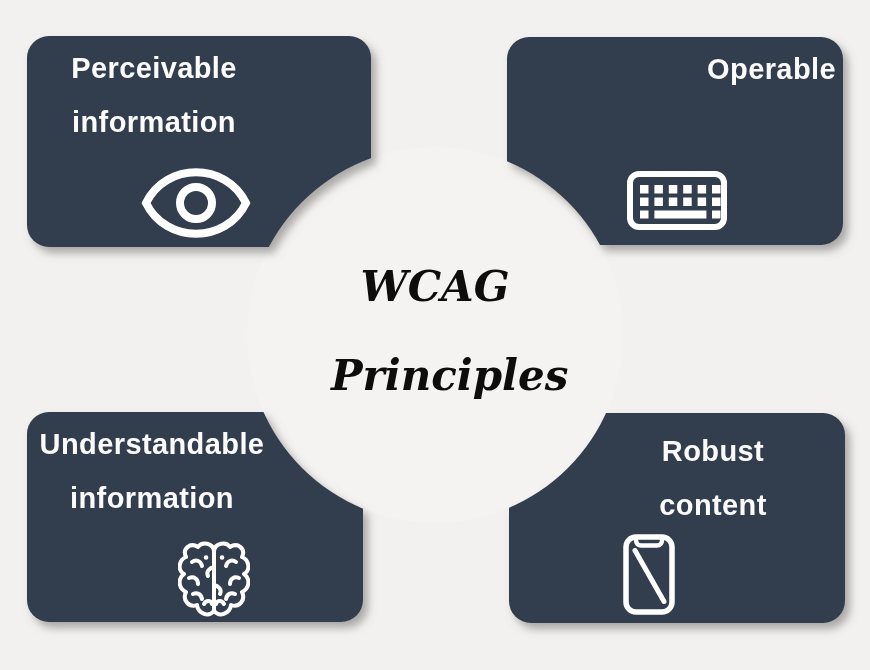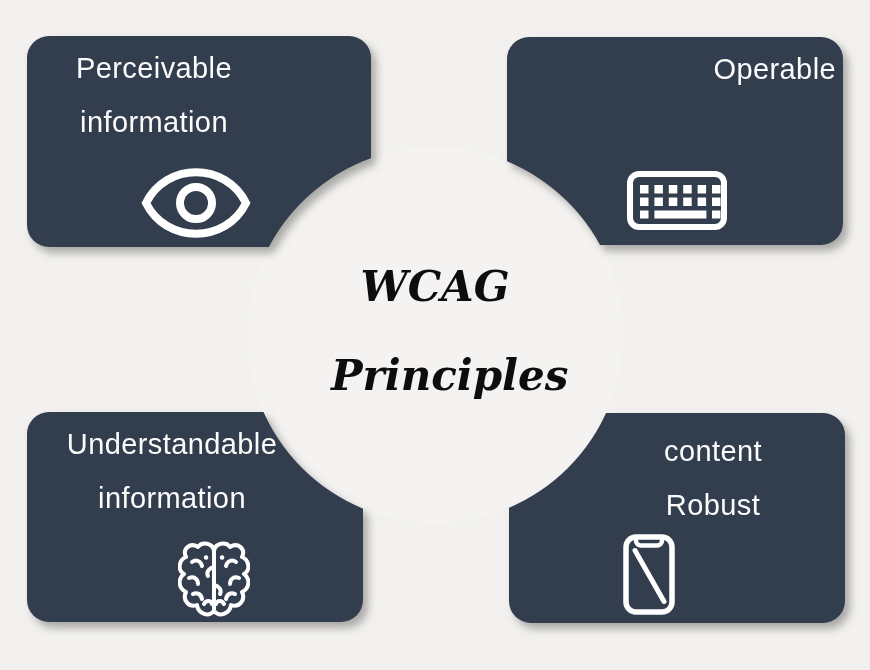--- a/index.html
+++ b/index.html
@@ -22,29 +22,29 @@
   }
   .bg-svg{position:absolute;left:0;top:0;width:870px;height:670px;display:block;}
   .card-shape{fill:var(--card-bg);}
   .cut-circle-fill{fill:var(--circle-bg);}
 
   .card-title{
     position:absolute;
     width:240px;
     text-align:center;
     color:var(--card-text);
-    font-weight:normal;
+    font-weight:bold;
     font-size:29px;
     line-height:54px;
     letter-spacing:0.4px;
     white-space:nowrap;
   }
   .title-tl{left:34px;top:41px;}
   .title-tr{left:596px;top:42px;text-align:right;}
-  .title-bl{left:32px;top:417px;margin-left:20px;}
+  .title-bl{left:32px;top:417px;}
   .title-br{left:593px;top:424px;}
 
   .icon{position:absolute;}
   .icon svg{display:block;width:100%;height:100%;}
   .icon .stroke{stroke:var(--icon-stroke);fill:none;}
   .icon .fill{fill:var(--icon-stroke);stroke:none;}
   .icon-eye{left:141px;top:166px;width:110px;height:74px;}
   .icon-keyboard{left:627px;top:171px;width:100px;height:59px;}
   .icon-brain{left:178px;top:538px;width:72px;height:82px;}
   .icon-phone{left:623px;top:534px;width:52px;height:81px;}
@@ -100,22 +100,22 @@
     <div>information</div>
   </div>
   <div class="card-title title-tr">
     <div>Operable</div>
   </div>
   <div class="card-title title-bl">
     <div>Understandable</div>
     <div>information</div>
   </div>
   <div class="card-title title-br">
+    <div>Robust</div>
     <div>content</div>
-    <div>Robust</div>
   </div>
 
   <div class="icon icon-eye">
     <svg viewBox="0 0 110 74">
       <path class="stroke" stroke-width="8" stroke-linejoin="miter" d="M5,37 C25,-4 85,-4 105,37 C85,78 25,78 5,37 Z"></path>
       <circle class="stroke" stroke-width="8" cx="55" cy="37" r="16"></circle>
     </svg>
   </div>
 
   <div class="icon icon-keyboard">

